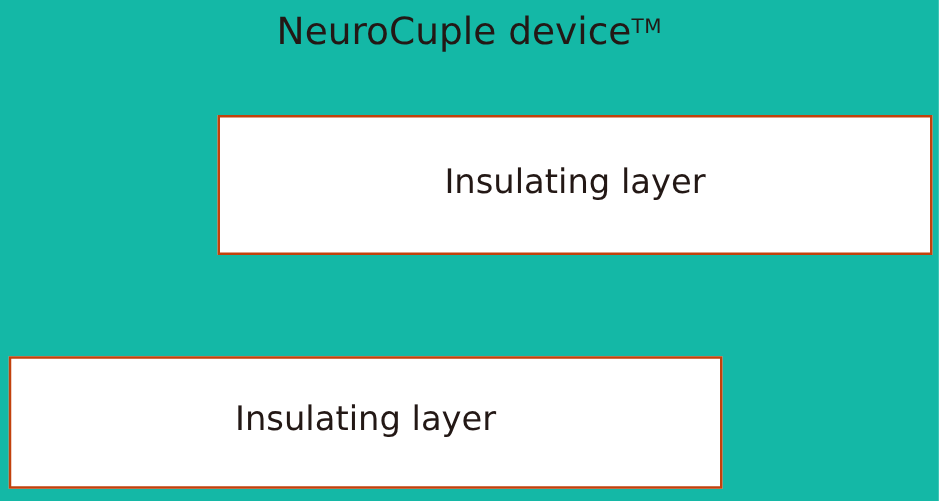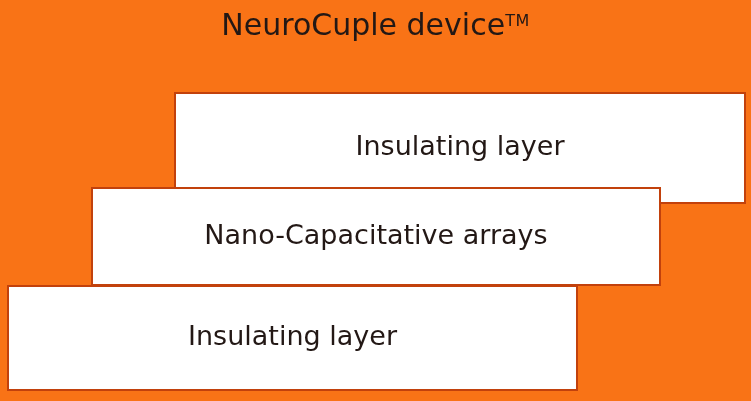--- a/index.html
+++ b/index.html
@@ -11,21 +11,21 @@
     height: 401px;
     background: #ffffff;
     font-family: "DejaVu Sans", "Liberation Sans", sans-serif;
     overflow: hidden;
   }
 
   .canvas {
     position: relative;
     width: 751px;
     height: 401px;
-    background: #f97316;
+    background: #14b8a6;
   }
 
   .diagram-title {
     position: absolute;
     left: 0;
     top: 2px;
     width: 751px;
     text-align: center;
     font-size: 30px;
     line-height: 38px;
@@ -88,21 +88,18 @@
 <div class="canvas">
 
   <div class="diagram-title">
     <span>NeuroCuple device</span><span class="tm">TM</span>
   </div>
 
   <div class="layer-box" id="layer-top">
     <span class="layer-label">Insulating layer</span>
   </div>
 
-  <div class="layer-box" id="layer-middle">
-    <span class="layer-label">Nano-Capacitative arrays</span>
-  </div>
 
   <div class="layer-box" id="layer-bottom">
     <span class="layer-label">Insulating layer</span>
   </div>
 
 </div>
 
 </body></html>

